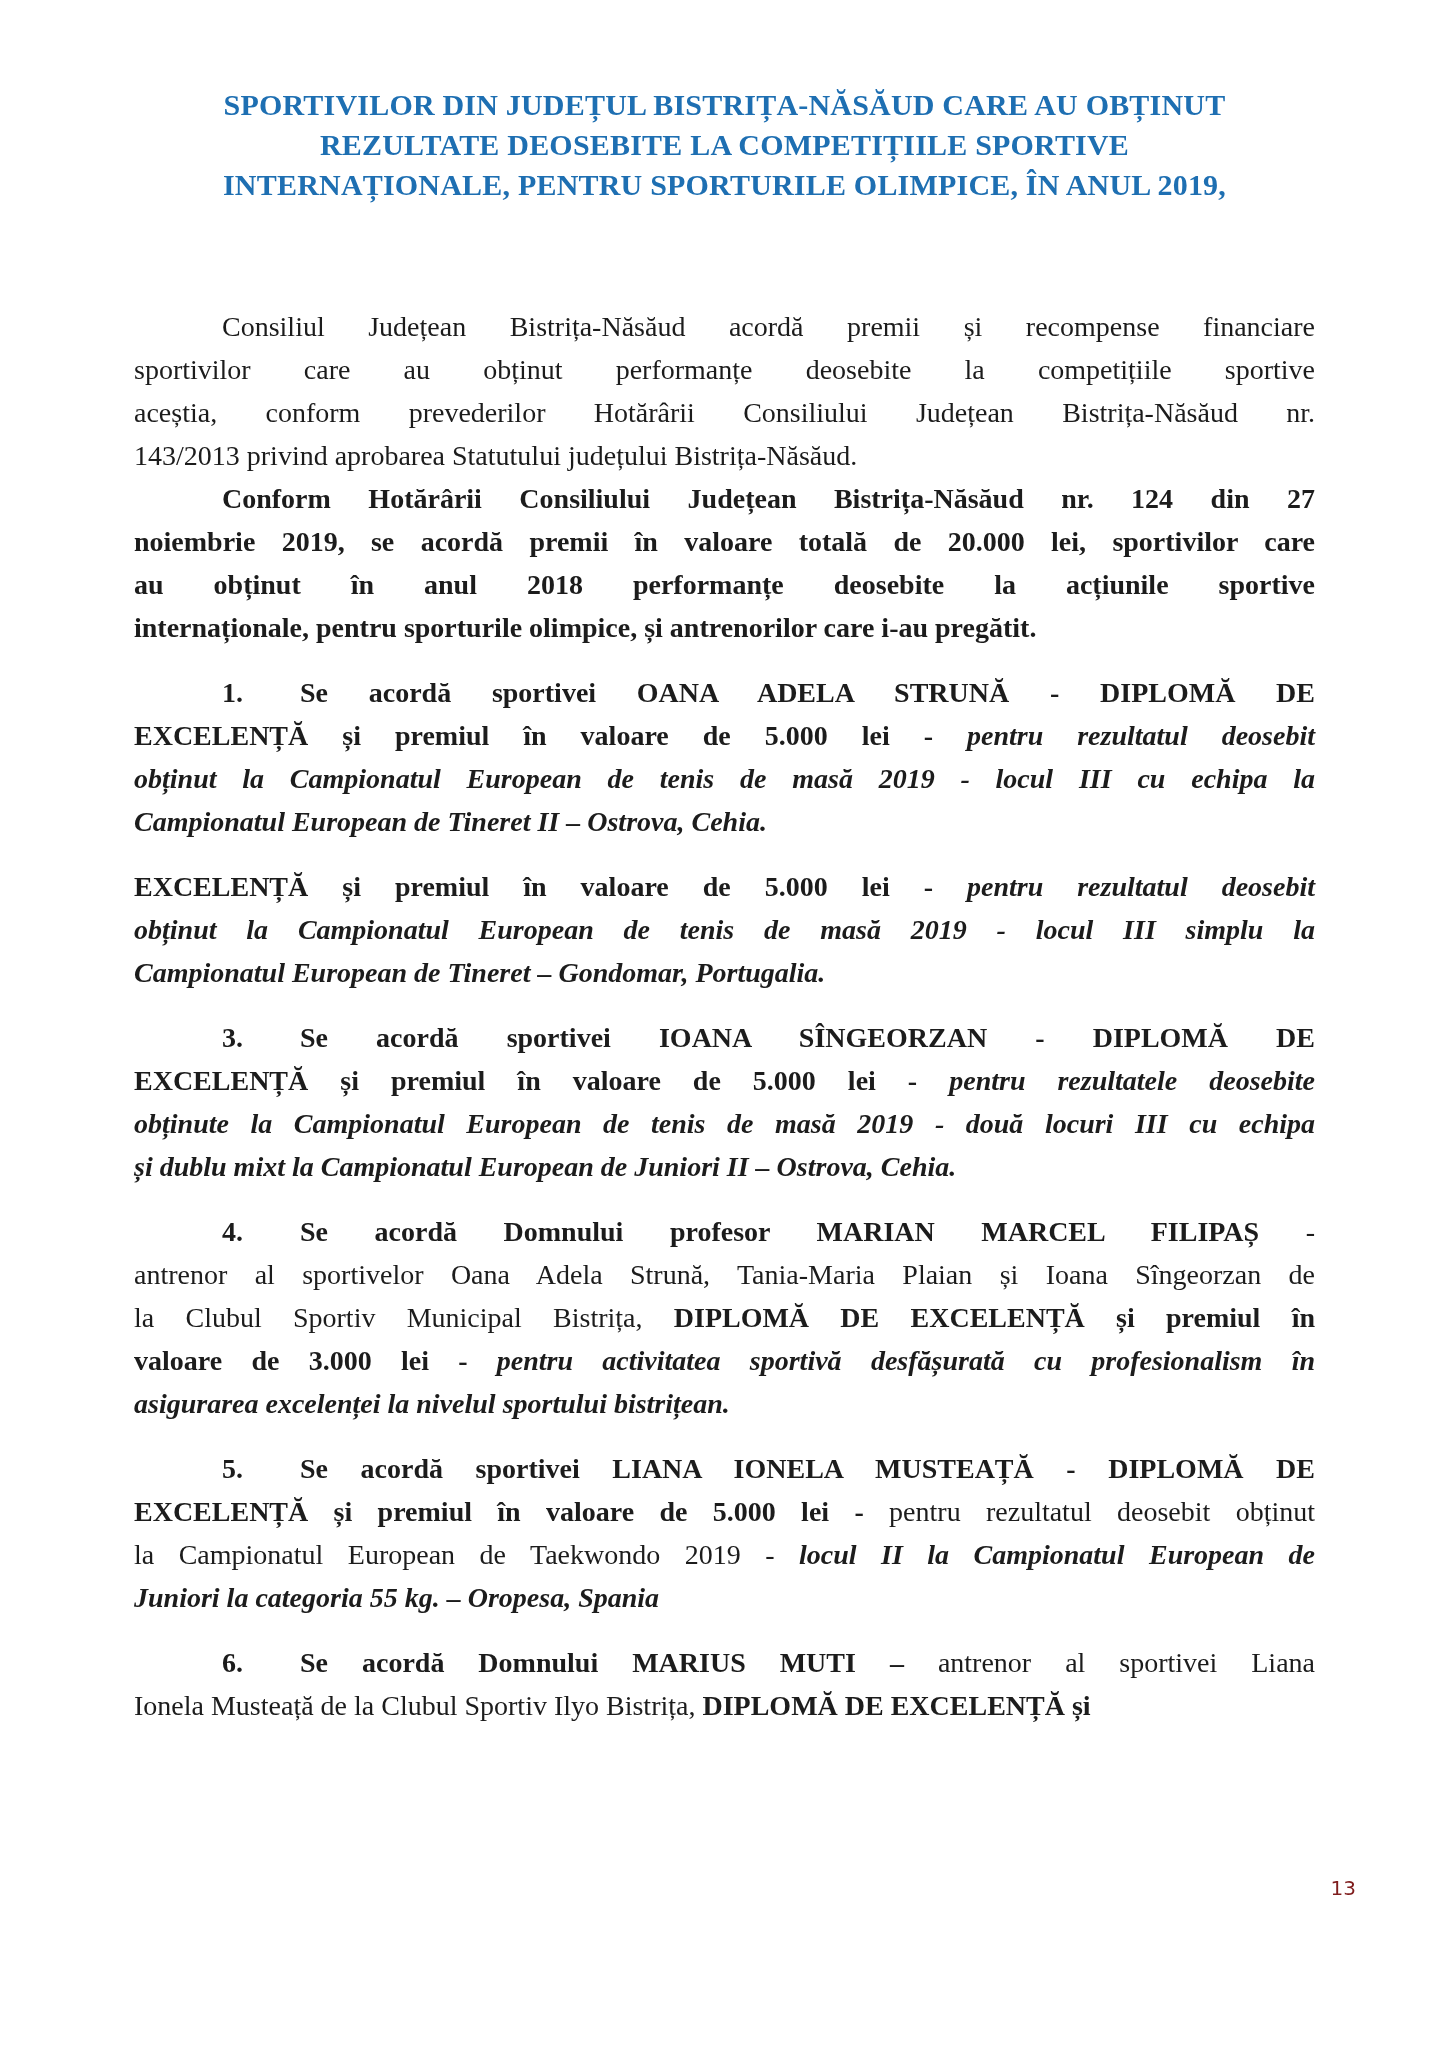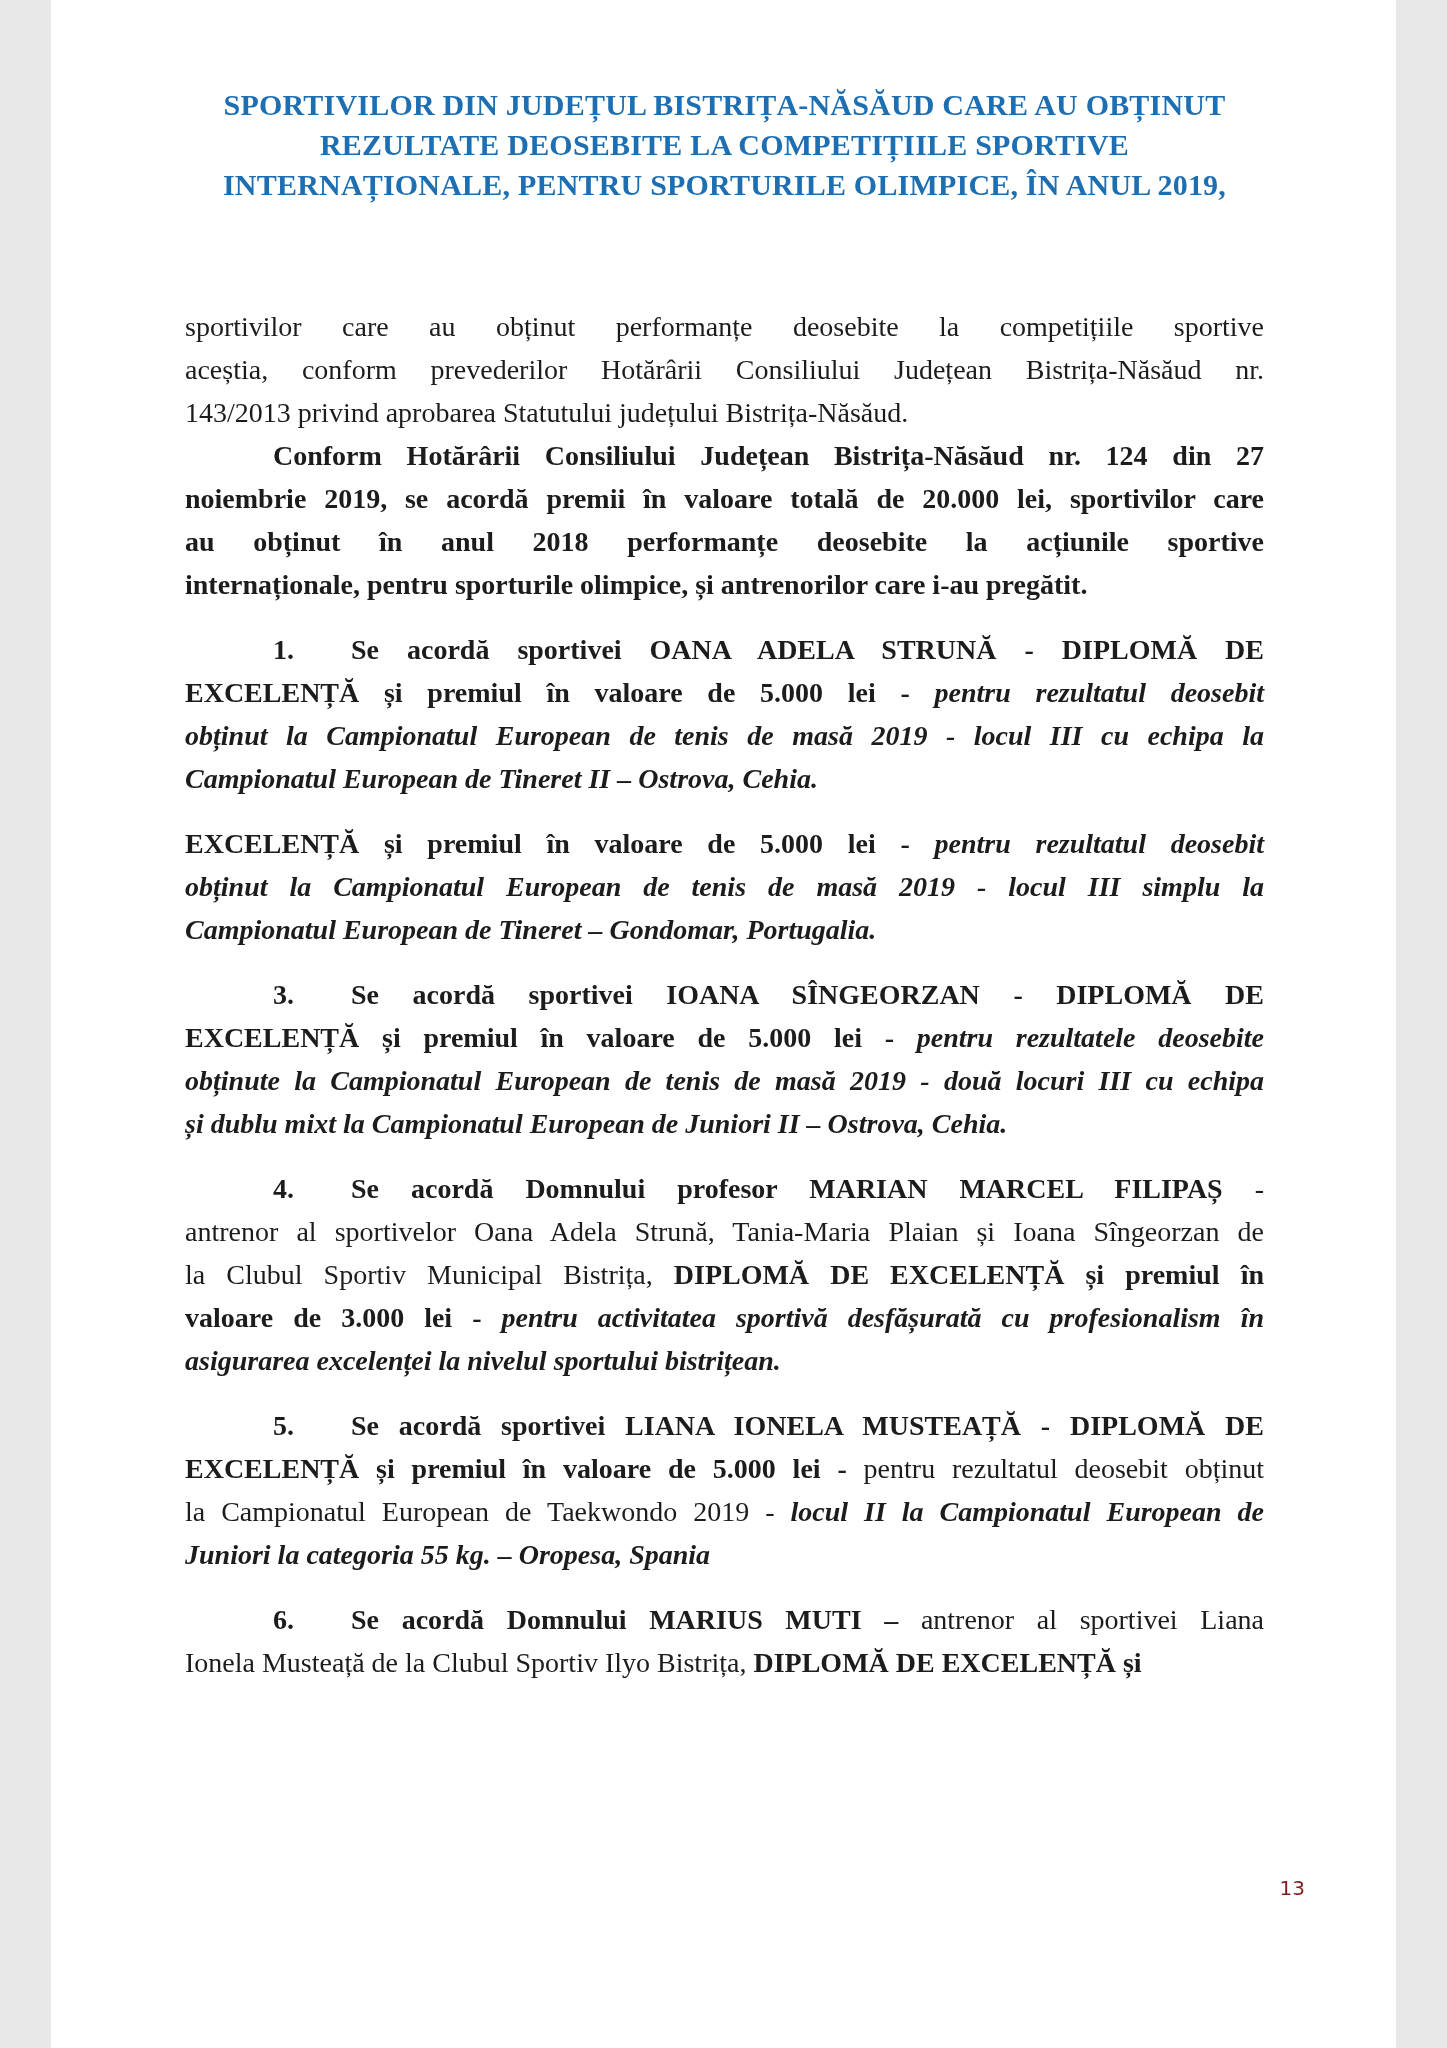--- a/index.html
+++ b/index.html
@@ -2,21 +2,21 @@
 <html><head>
 <meta charset="utf-8">
 <style>
   html, body {
     margin: 0;
     padding: 0;
     background: #e8e8e8;
   }
   .page {
     position: relative;
-    width: 1345px;
+    width: 1447px;
     height: 2048px;
     margin: 0 auto;
     background: #ffffff;
     font-family: "Liberation Serif", "DejaVu Serif", serif;
     color: #1c1c1c;
     overflow: hidden;
   }
   .content {
     padding: 85px 132px 0 134px;
   }
@@ -73,20 +73,21 @@
 <div class="page">
   <div class="content">
 
     <div class="doc-title" style="color: rgb(30, 111, 178);">
       <div>SPORTIVILOR DIN JUDEȚUL BISTRIȚA-NĂSĂUD CARE AU OBȚINUT</div>
       <div>REZULTATE DEOSEBITE LA COMPETIȚIILE SPORTIVE</div>
       <div>INTERNAȚIONALE, PENTRU SPORTURILE OLIMPICE, ÎN ANUL 2019,</div>
     </div>
 
     <div class="para">
+        <div class="line first"><span class="seg-r">Consiliul Județean Bistrița-Năsăud acordă premii și recompense financiare</span></div>
         <div class="line"><span class="seg-r">sportivilor care au obținut performanțe deosebite la competițiile sportive</span></div>
         <div class="line"><span class="seg-r">aceștia, conform prevederilor Hotărârii Consiliului Județean Bistrița-Năsăud nr.</span></div>
         <div class="line last"><span class="seg-r">143/2013 privind aprobarea Statutului județului Bistrița-Năsăud.</span></div>
       </div>
 
     <div class="para bold-para">
         <div class="line first"><span class="seg-b">Conform Hotărârii Consiliului Județean Bistrița-Năsăud nr. 124 din 27</span></div>
         <div class="line"><span class="seg-b">noiembrie 2019, se acordă premii în valoare totală de 20.000 lei, sportivilor care</span></div>
         <div class="line"><span class="seg-b">au obținut în anul 2018 performanțe deosebite la acțiunile sportive</span></div>
         <div class="line last"><span class="seg-b">internaționale, pentru sporturile olimpice, și antrenorilor care i-au pregătit.</span></div>

